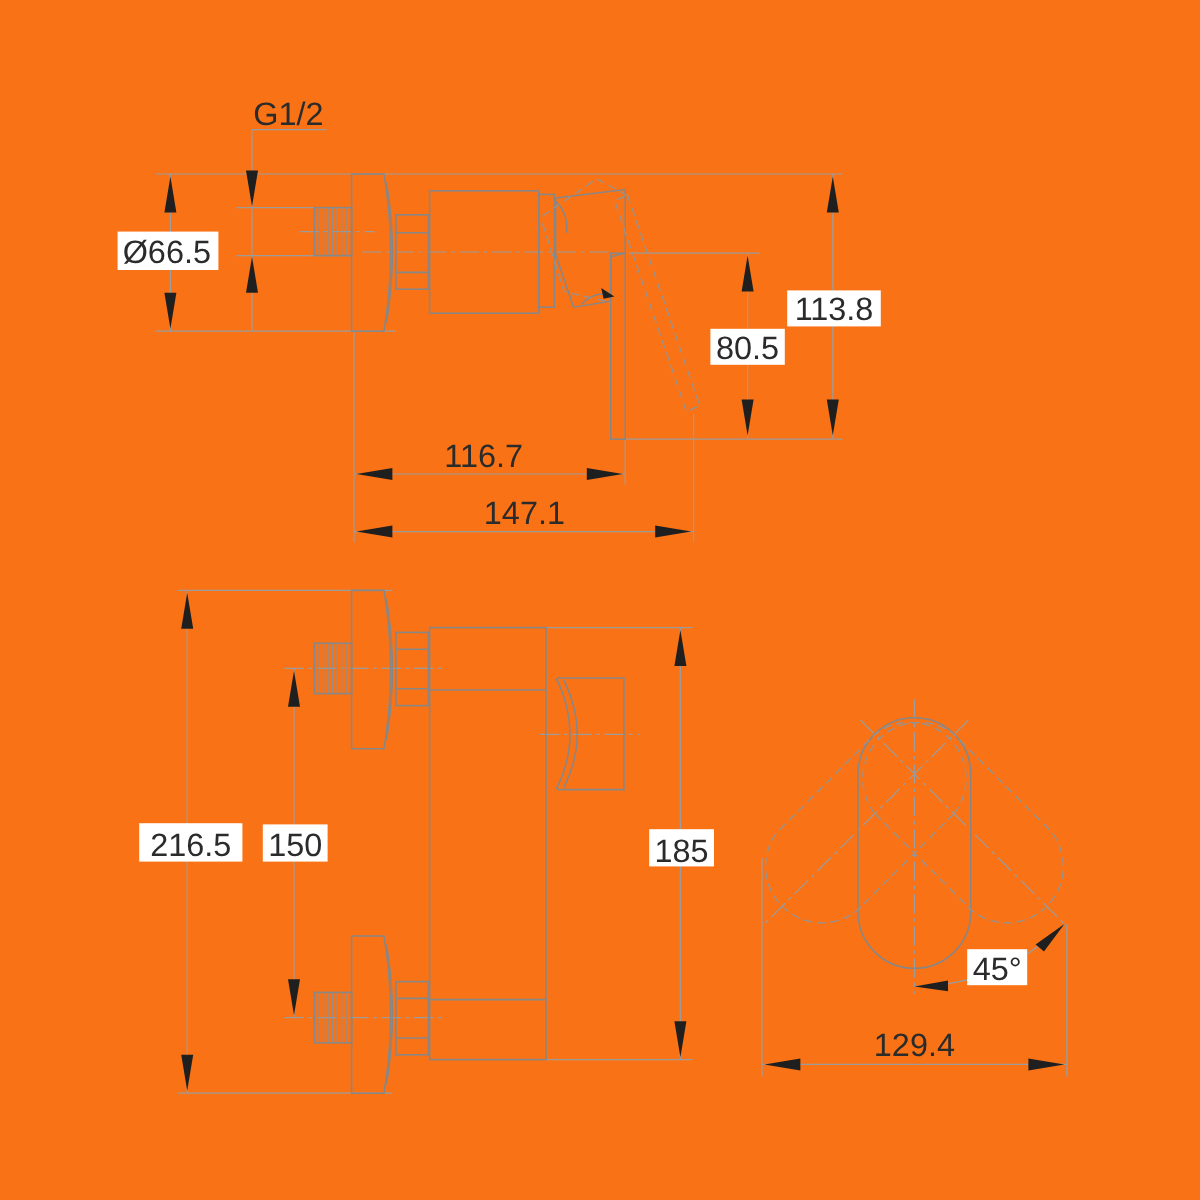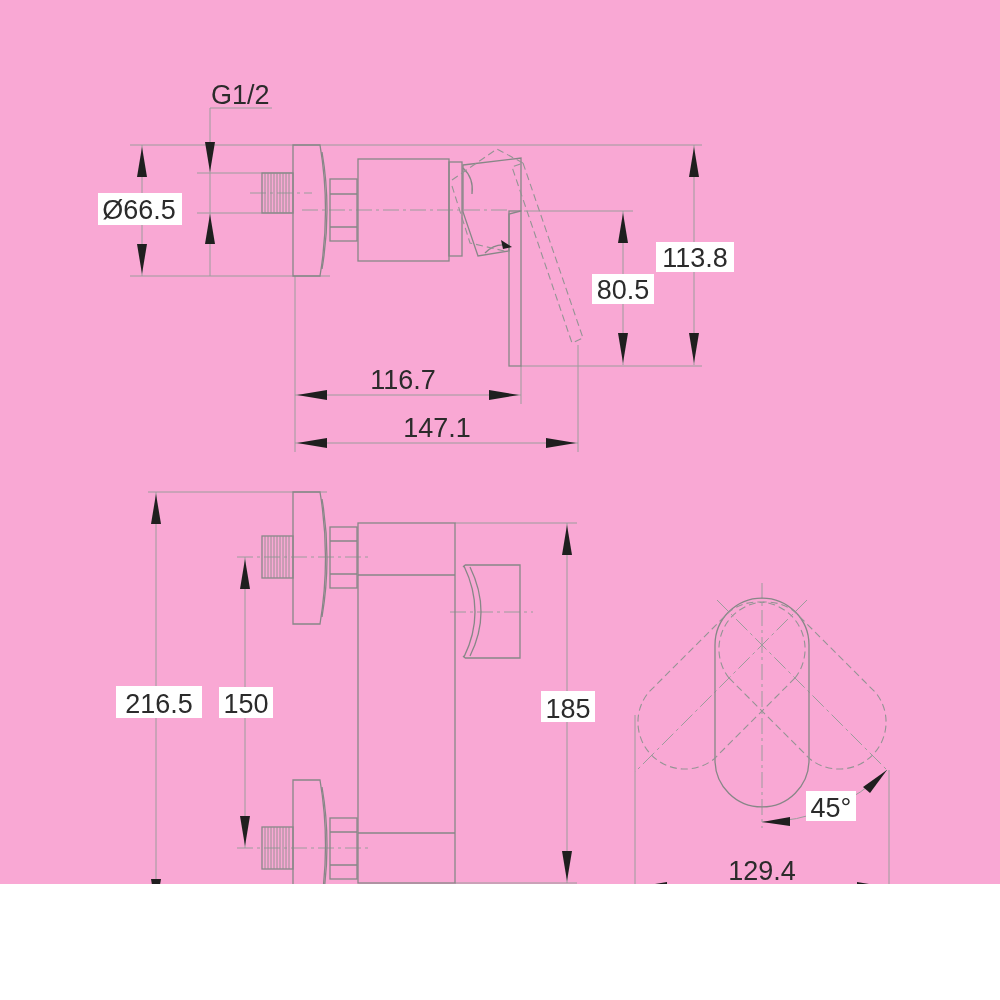--- a/index.html
+++ b/index.html
@@ -1,16 +1,16 @@
 <!DOCTYPE html>
 <html><head>
 <meta charset="utf-8">
 <style>
   html,body{margin:0;padding:0;background:#ffffff;}
-  .stage{width:1000px;height:884px;position:relative;background:#f9a8d4;overflow:hidden;}
+  .stage{width:1000px;height:1000px;position:relative;background:#f97316;overflow:hidden;}
   svg{display:block;}
   text{font-family:"Liberation Sans","DejaVu Sans",sans-serif;font-size:27px;fill:#2b2b2b;}
   .obj{stroke:#878787;stroke-width:1.3;fill:none;}
   .thin{stroke:#9c9c9c;stroke-width:1;fill:none;}
   .hatch{stroke:#8f8f8f;stroke-width:0.9;fill:none;}
   .cl{stroke:#9c9c9c;stroke-width:1;fill:none;stroke-dasharray:16 4 3 4;}
   .dash{stroke:#949494;stroke-width:1.1;fill:none;stroke-dasharray:7 4;}
   .arr{fill:#1f1f1f;stroke:none;}
   .lblbg{fill:#ffffff;stroke:none;}
 </style>

